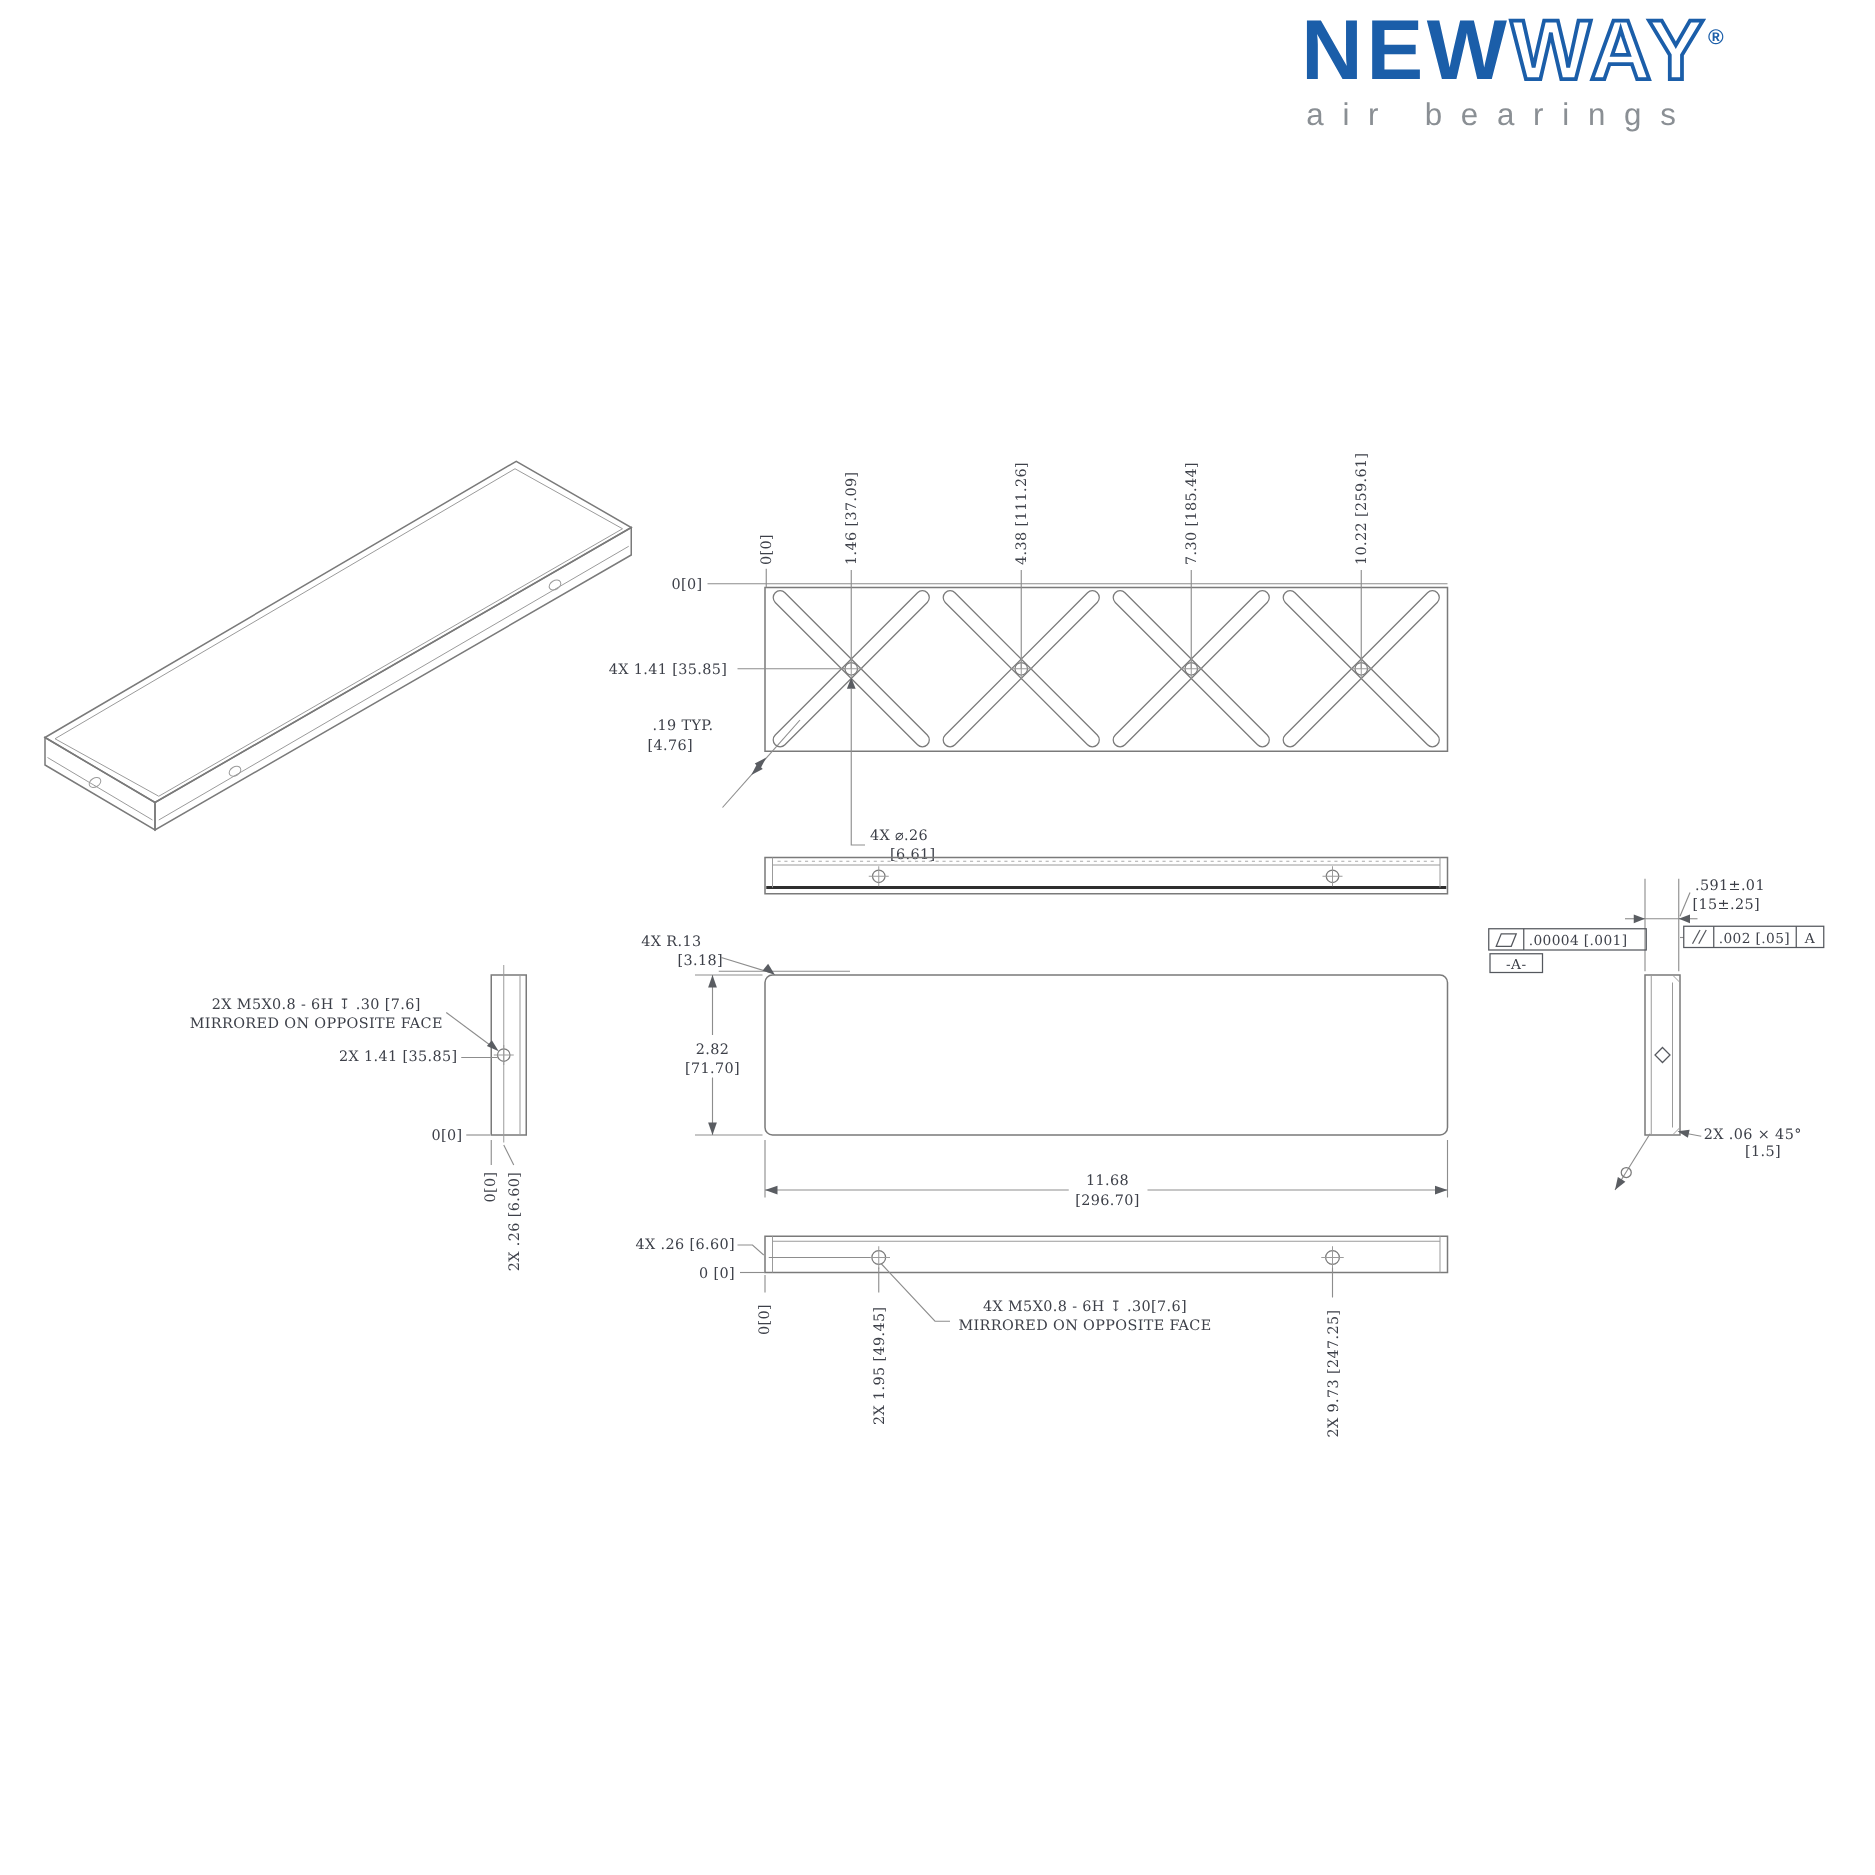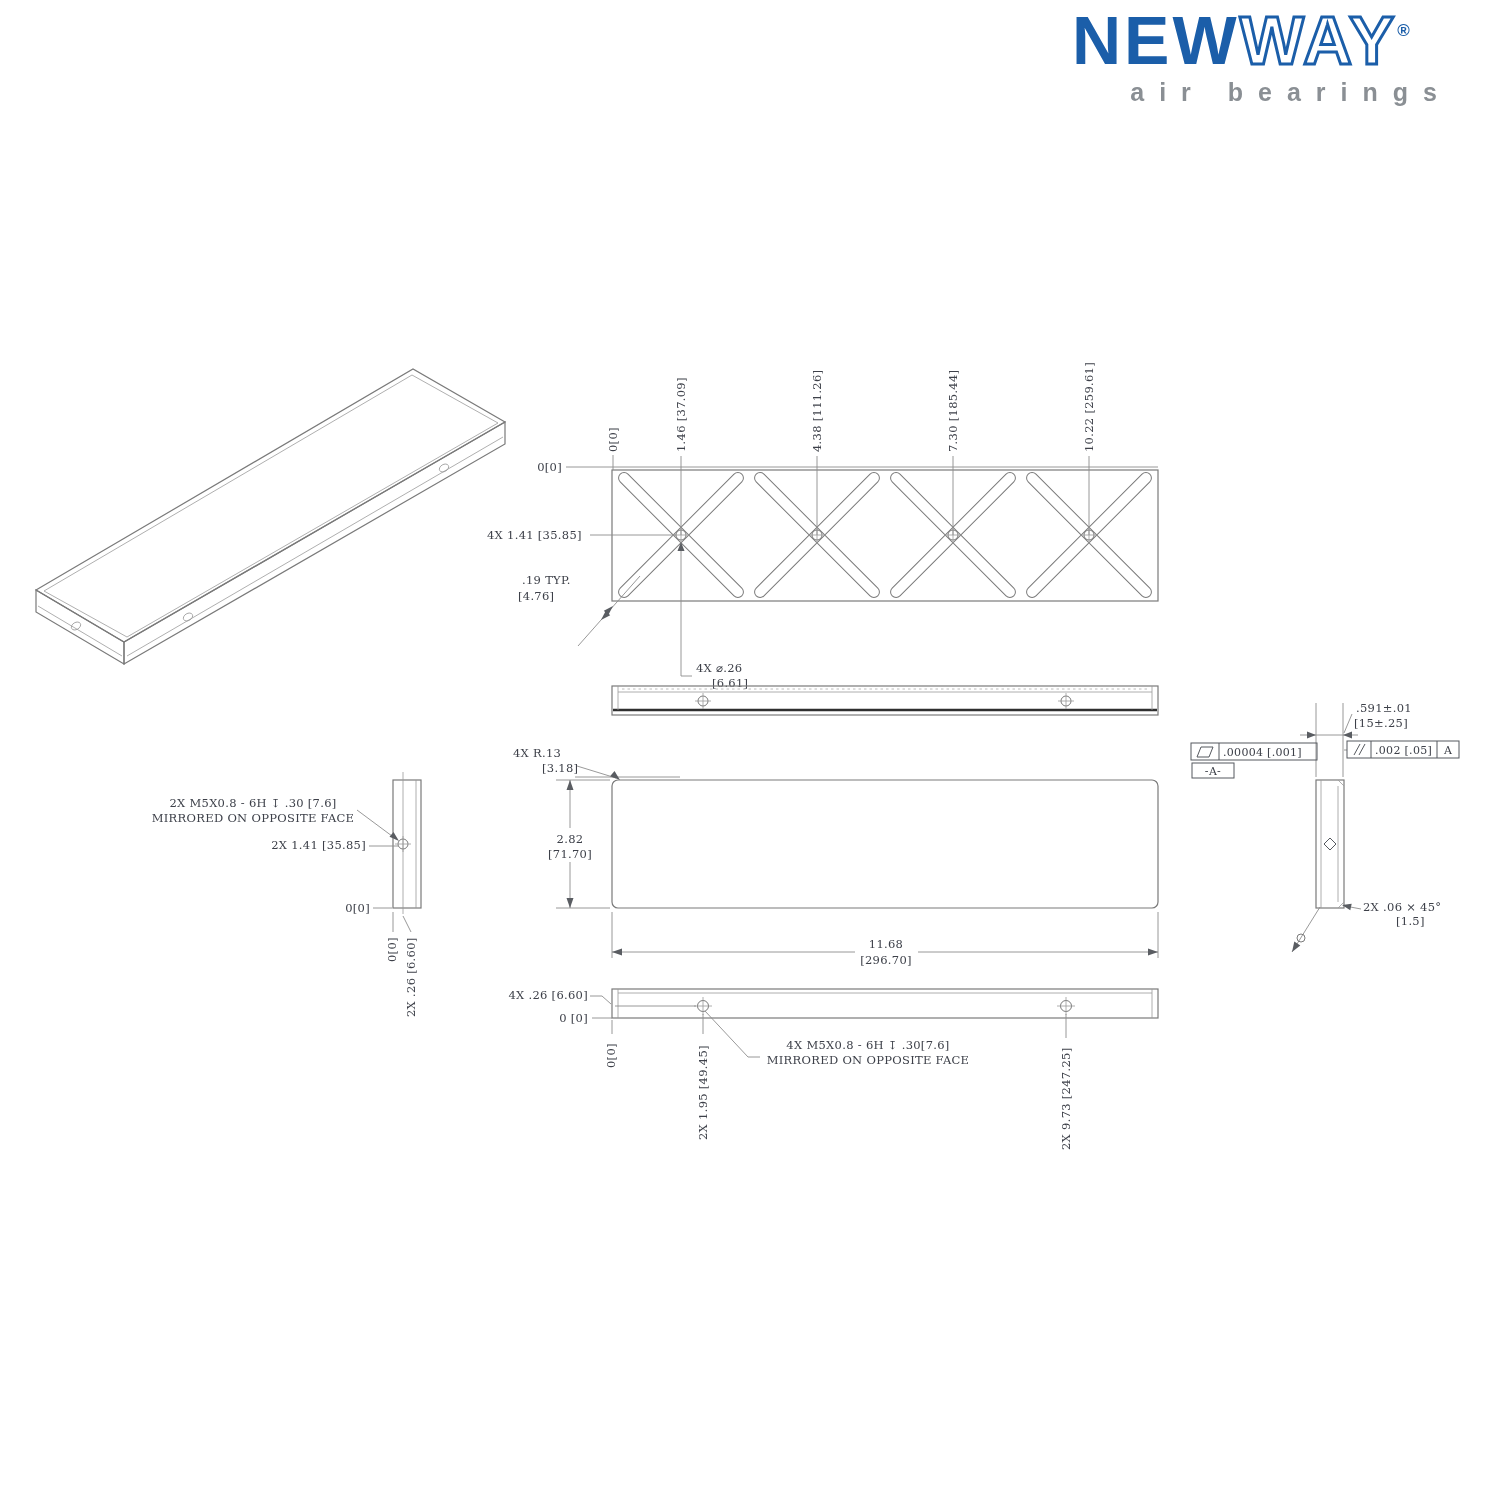--- a/index.html
+++ b/index.html
@@ -1,25 +1,25 @@
 <!DOCTYPE html>
 <html><head>
 <meta charset="utf-8">
 <style>
   html,body{margin:0;padding:0;background:#fff;}
   #canvas{position:relative;width:1500px;height:1500px;background:#fff;overflow:hidden;
           font-family:"Liberation Sans",sans-serif;}
   
-  .logo{position:absolute;left:1072px;top:6px;width:380px;text-align:left;}
+  .logo{position:absolute;left:1041px;top:6px;width:380px;text-align:left;}
   .wordmark{font-weight:bold;font-size:68px;line-height:1;letter-spacing:3px;
             color:#1b5ea9;white-space:nowrap;}
   .lg-way{color:#ffffff;-webkit-text-stroke:3px #1b5ea9;}
   .lg-reg{font-size:17px;color:#1b5ea9;-webkit-text-stroke:0;vertical-align:28px;letter-spacing:0;}
-  .tagline{margin-top:4px;padding-left:4px;font-size:25px;font-weight:700;color:#8a8f94;
-           letter-spacing:15px;white-space:nowrap;text-align:right;}
+  .tagline{margin-top:4px;padding-left:4px;font-size:25px;font-weight:400;color:#8a8f94;
+           letter-spacing:15px;white-space:nowrap;}
   
   svg{position:absolute;left:0;top:0;}
   .edge{stroke:#7a7a7a;stroke-width:1.2;fill:none;}
   .edge2{stroke:#7a7a7a;stroke-width:1;fill:none;}
   .thin{stroke:#9b9b9b;stroke-width:0.8;fill:none;}
   .dash{stroke:#ababab;stroke-width:0.8;fill:none;stroke-dasharray:2.5,3;}
   .dim{stroke:#8d8d8d;stroke-width:0.9;fill:none;}
   .thick{stroke:#2f2f2f;stroke-width:2.4;fill:none;}
   .gdt{stroke:#55585e;stroke-width:1;fill:none;}
   .arrow{fill:#5a5d62;stroke:none;}

